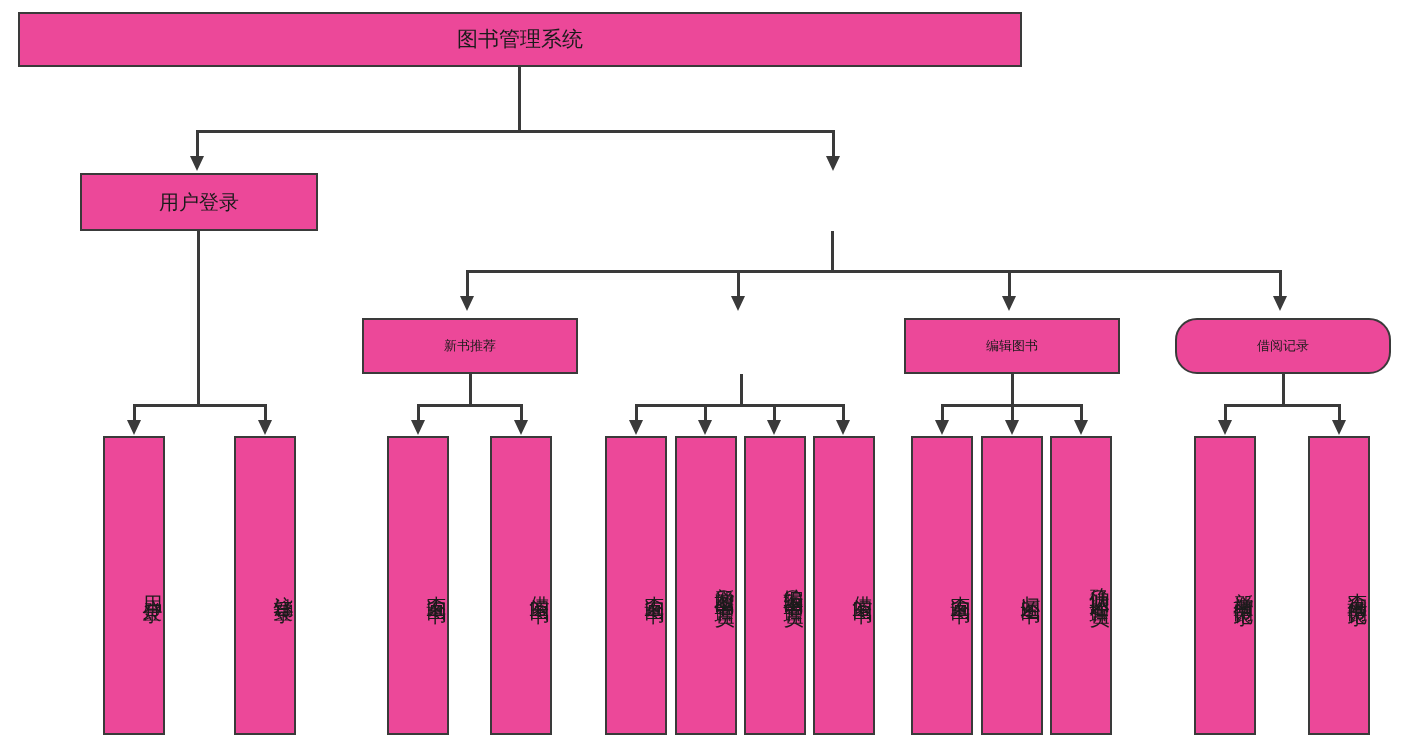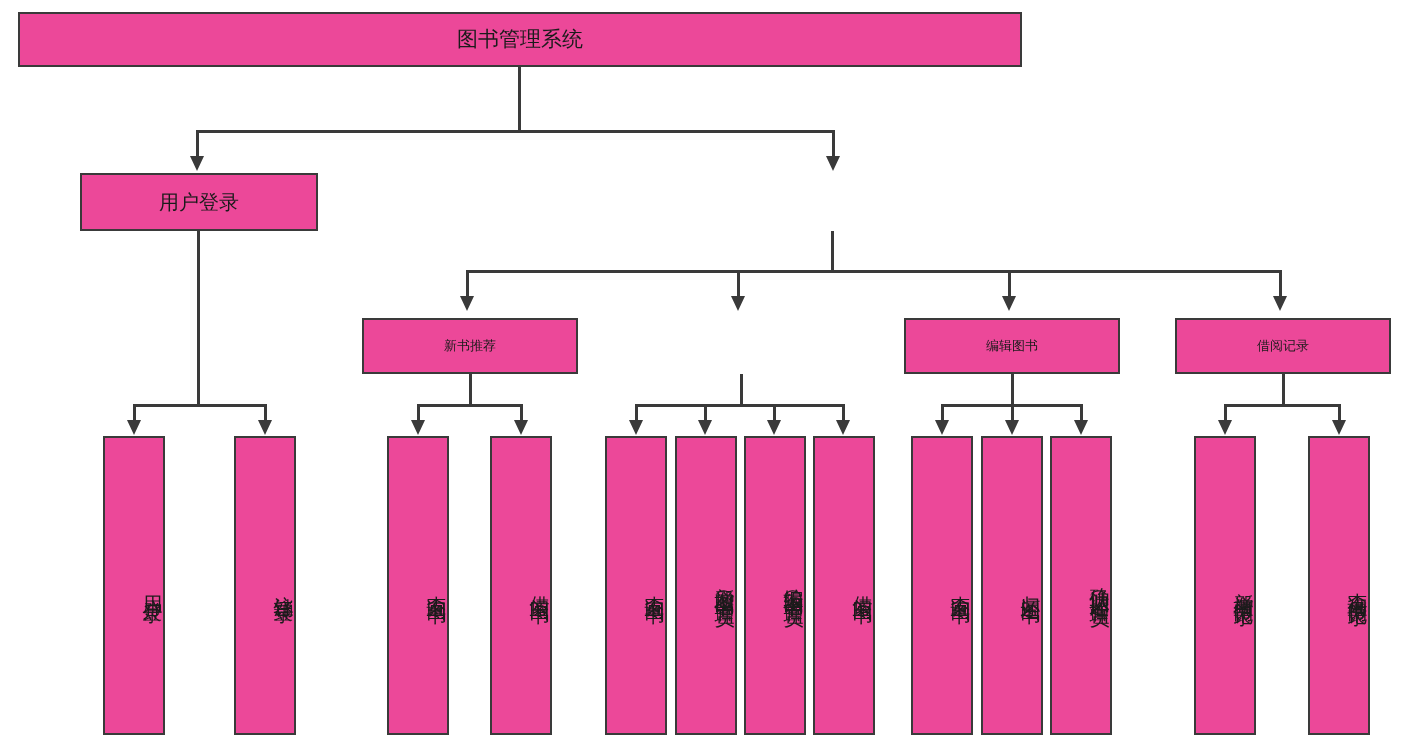--- a/index.html
+++ b/index.html
@@ -123,21 +123,21 @@
   <div class="arrow" style="left:1002px;top:296px;"></div>
   <div class="vline" style="left:1279px;top:270px;height:28px;"></div>
   <div class="arrow" style="left:1273px;top:296px;"></div>
 
   <div class="node h2" style="left:362px;top:318px;width:216px;height:56px;">
     <span class="label">新书推荐</span>
   </div>
   <div class="node h2" style="left:904px;top:318px;width:216px;height:56px;">
     <span class="label">编辑图书</span>
   </div>
-  <div class="node h2" style="left:1175px;top:318px;width:216px;height:56px;">
+  <div class="node h2" style="left:1175px;top:318px;width:216px;height:56px;border-radius:22px;">
     <span class="label">借阅记录</span>
   </div>
 
   <div class="vline" style="left:469px;top:374px;height:32px;"></div>
   <div class="hline" style="left:417px;top:404px;width:105px;"></div>
   <div class="vline" style="left:417px;top:404px;height:18px;"></div>
   <div class="arrow" style="left:411px;top:420px;"></div>
   <div class="vline" style="left:520px;top:404px;height:18px;"></div>
   <div class="arrow" style="left:514px;top:420px;"></div>
 

